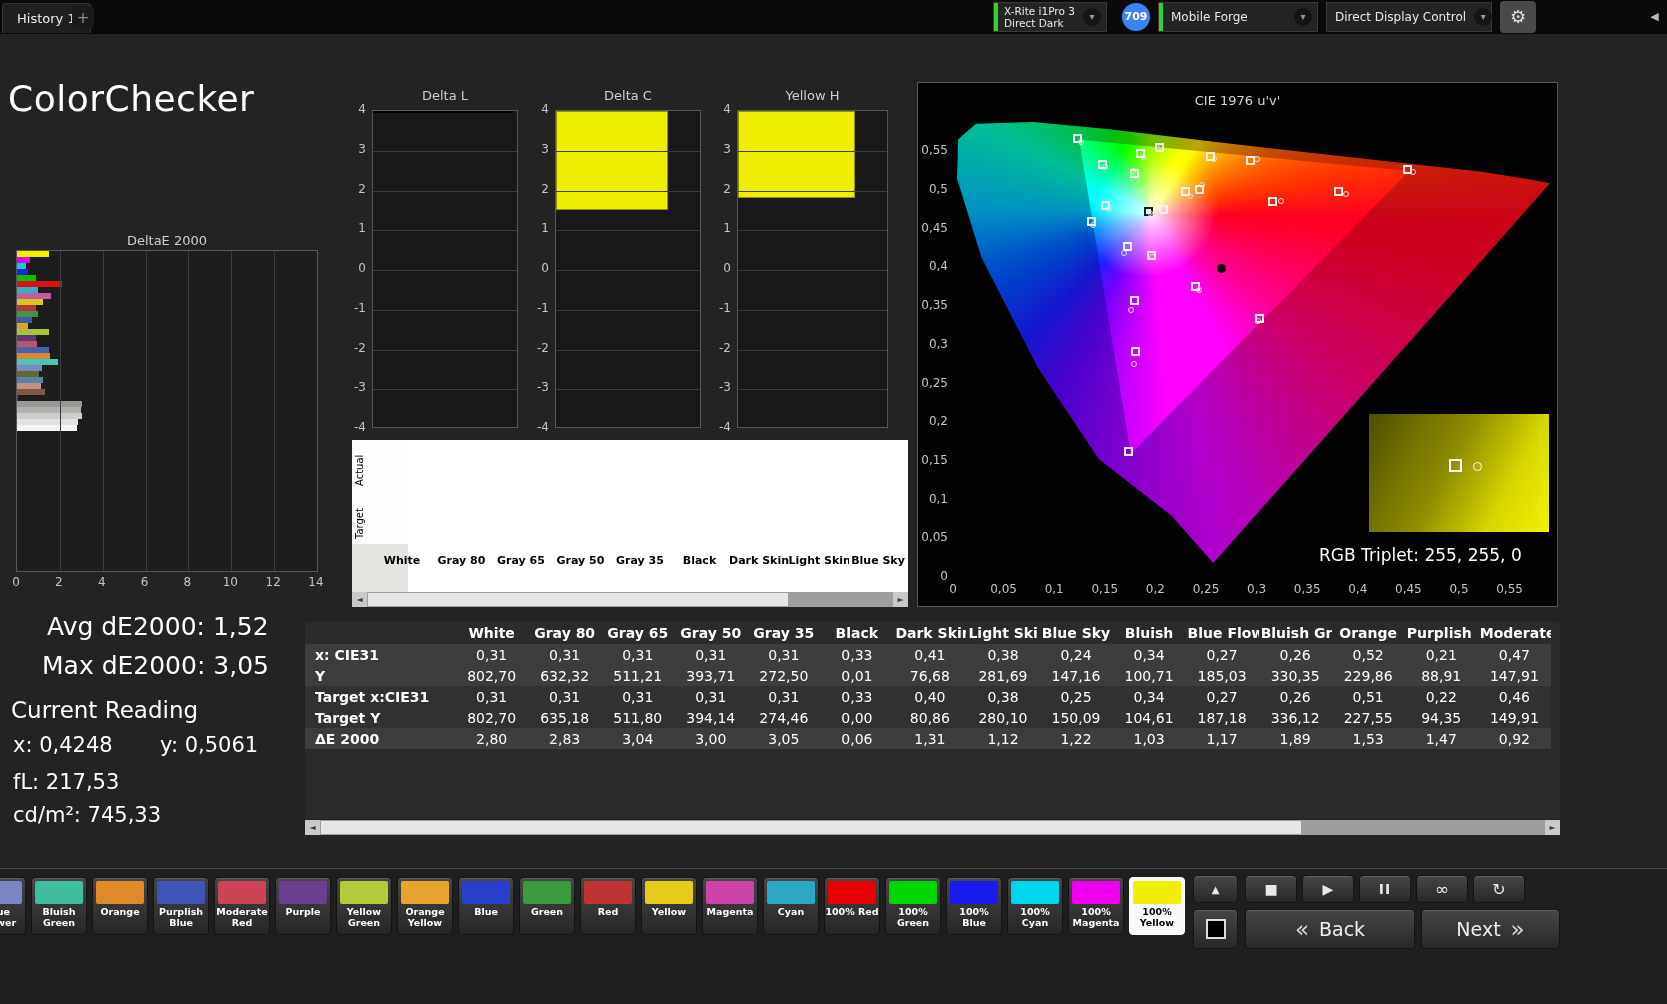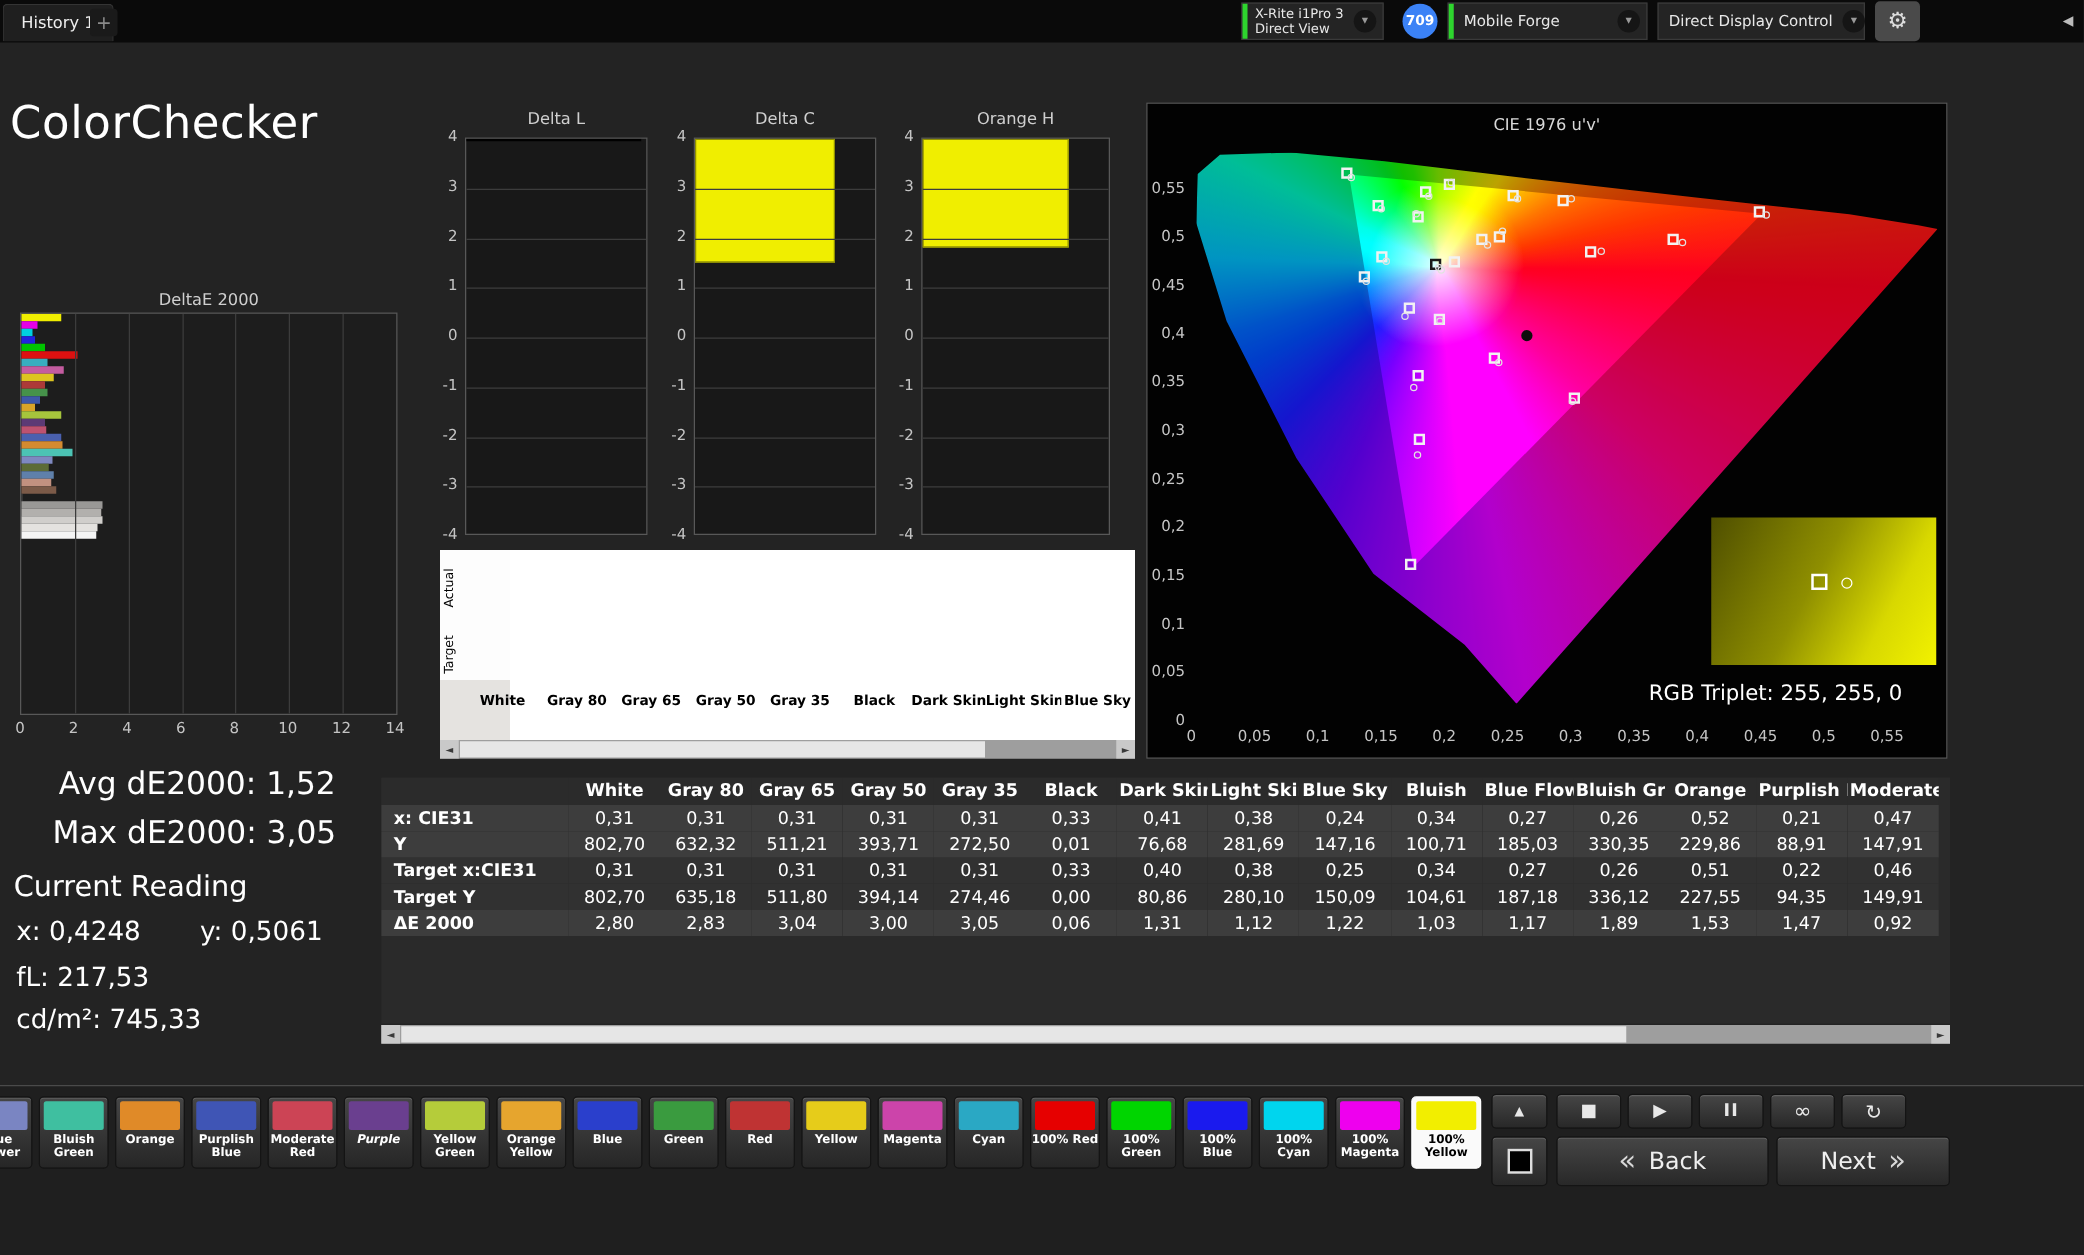--- a/index.html
+++ b/index.html
@@ -87,21 +87,21 @@
 <body>
 
 <div id="topbar" class="abs">
   <div id="history-tab" class="abs">History 1</div>
   <div id="add-tab" class="abs">+</div>
 
   <div id="dd-meter" class="dd abs">
     <div class="cbar" style="background:#2ed52e"></div>
     <div class="txt2">
       <div>X-Rite i1Pro 3</div>
-      <div>Direct View</div>
+      <div>Direct Dark</div>
     </div>
     <div class="caret">▾</div>
   </div>
 
   <div id="badge-709" class="abs">709</div>
 
   <div id="dd-source" class="dd abs">
     <div class="cbar" style="background:#2ed52e"></div>
     <div class="txt">Mobile Forge</div>
     <div class="caret">▾</div>
@@ -208,21 +208,21 @@
     </div>
     <div class="ticklabel" style="left: 521px; top: 102px; width: 28px; text-align: right;">4</div>
     <div class="ticklabel" style="left: 521px; top: 141.75px; width: 28px; text-align: right;">3</div>
     <div class="ticklabel" style="left: 521px; top: 181.5px; width: 28px; text-align: right;">2</div>
     <div class="ticklabel" style="left: 521px; top: 221.25px; width: 28px; text-align: right;">1</div>
     <div class="ticklabel" style="left: 521px; top: 261px; width: 28px; text-align: right;">0</div>
     <div class="ticklabel" style="left: 521px; top: 300.75px; width: 28px; text-align: right;">-1</div>
     <div class="ticklabel" style="left: 521px; top: 340.5px; width: 28px; text-align: right;">-2</div>
     <div class="ticklabel" style="left: 521px; top: 380.25px; width: 28px; text-align: right;">-3</div>
     <div class="ticklabel" style="left: 521px; top: 420px; width: 28px; text-align: right;">-4</div>
-    <div class="cht" style="left: 737px; top: 88px; width: 151px;">Orange H</div>
+    <div class="cht" style="left: 737px; top: 88px; width: 151px;">Yellow H</div>
     <div class="panel" style="left: 737px; top: 110px; width: 151px; height: 318px;">
       <div class="hgrid" style="top: 39.75px;"></div>
       <div class="hgrid" style="top: 79.5px;"></div>
       <div class="hgrid" style="top: 119.25px;"></div>
       <div class="hgrid" style="top: 159px;"></div>
       <div class="hgrid" style="top: 198.75px;"></div>
       <div class="hgrid" style="top: 238.5px;"></div>
       <div class="hgrid" style="top: 278.25px;"></div>
       <div style="left: 16px; top: 159px; width: 117px; height: 87.45px; background: rgb(240, 238, 0); border: 1px solid rgb(143, 143, 0); box-sizing: border-box;"></div>
     </div>
@@ -503,21 +503,21 @@
         <div class="plabel">Orange</div>
       </div>
       <div class="pbtn" style="left: 153px;">
         <div class="psw" style="background: rgb(63, 85, 181);"></div>
         <div class="plabel">Purplish Blue</div>
       </div>
       <div class="pbtn" style="left: 214px;">
         <div class="psw" style="background: rgb(204, 68, 85);"></div>
         <div class="plabel">Moderate Red</div>
       </div>
-      <div class="pbtn" style="left: 275px; font-style: italic;">
+      <div class="pbtn" style="left: 275px;">
         <div class="psw" style="background: rgb(106, 63, 143);"></div>
         <div class="plabel">Purple</div>
       </div>
       <div class="pbtn" style="left: 336px;">
         <div class="psw" style="background: rgb(181, 204, 58);"></div>
         <div class="plabel">Yellow Green</div>
       </div>
       <div class="pbtn" style="left: 397px;">
         <div class="psw" style="background: rgb(230, 165, 46);"></div>
         <div class="plabel">Orange Yellow</div>

